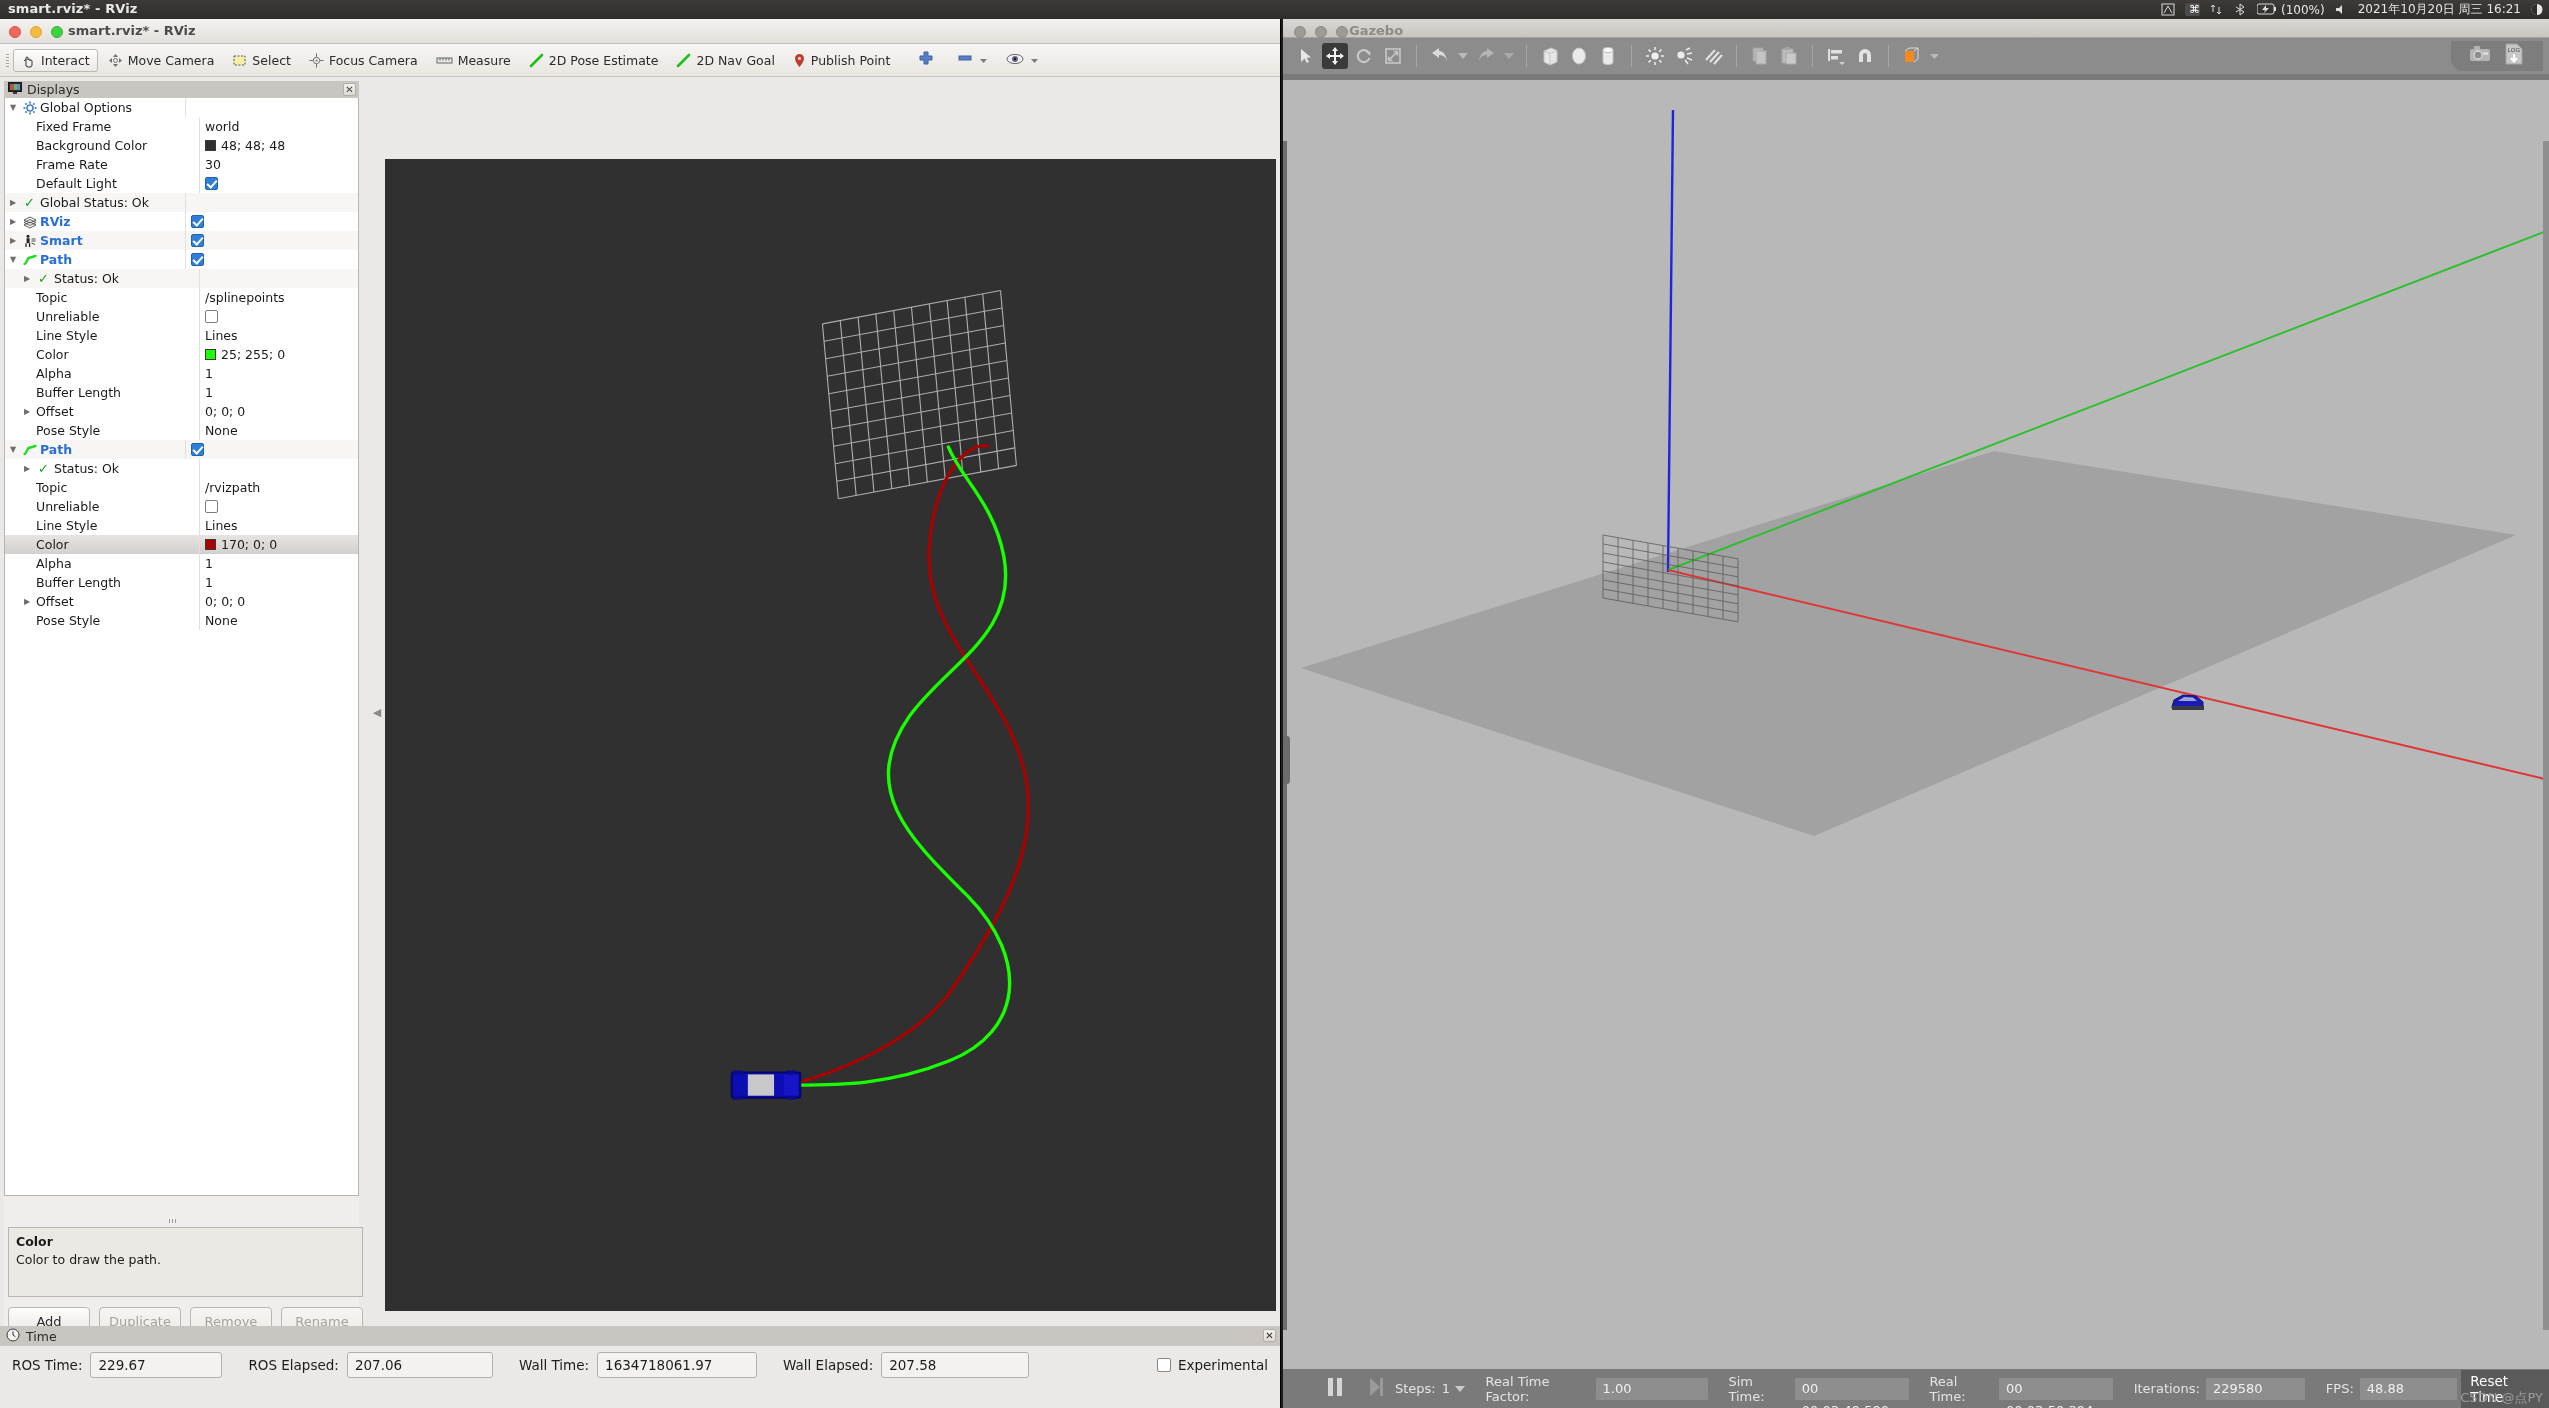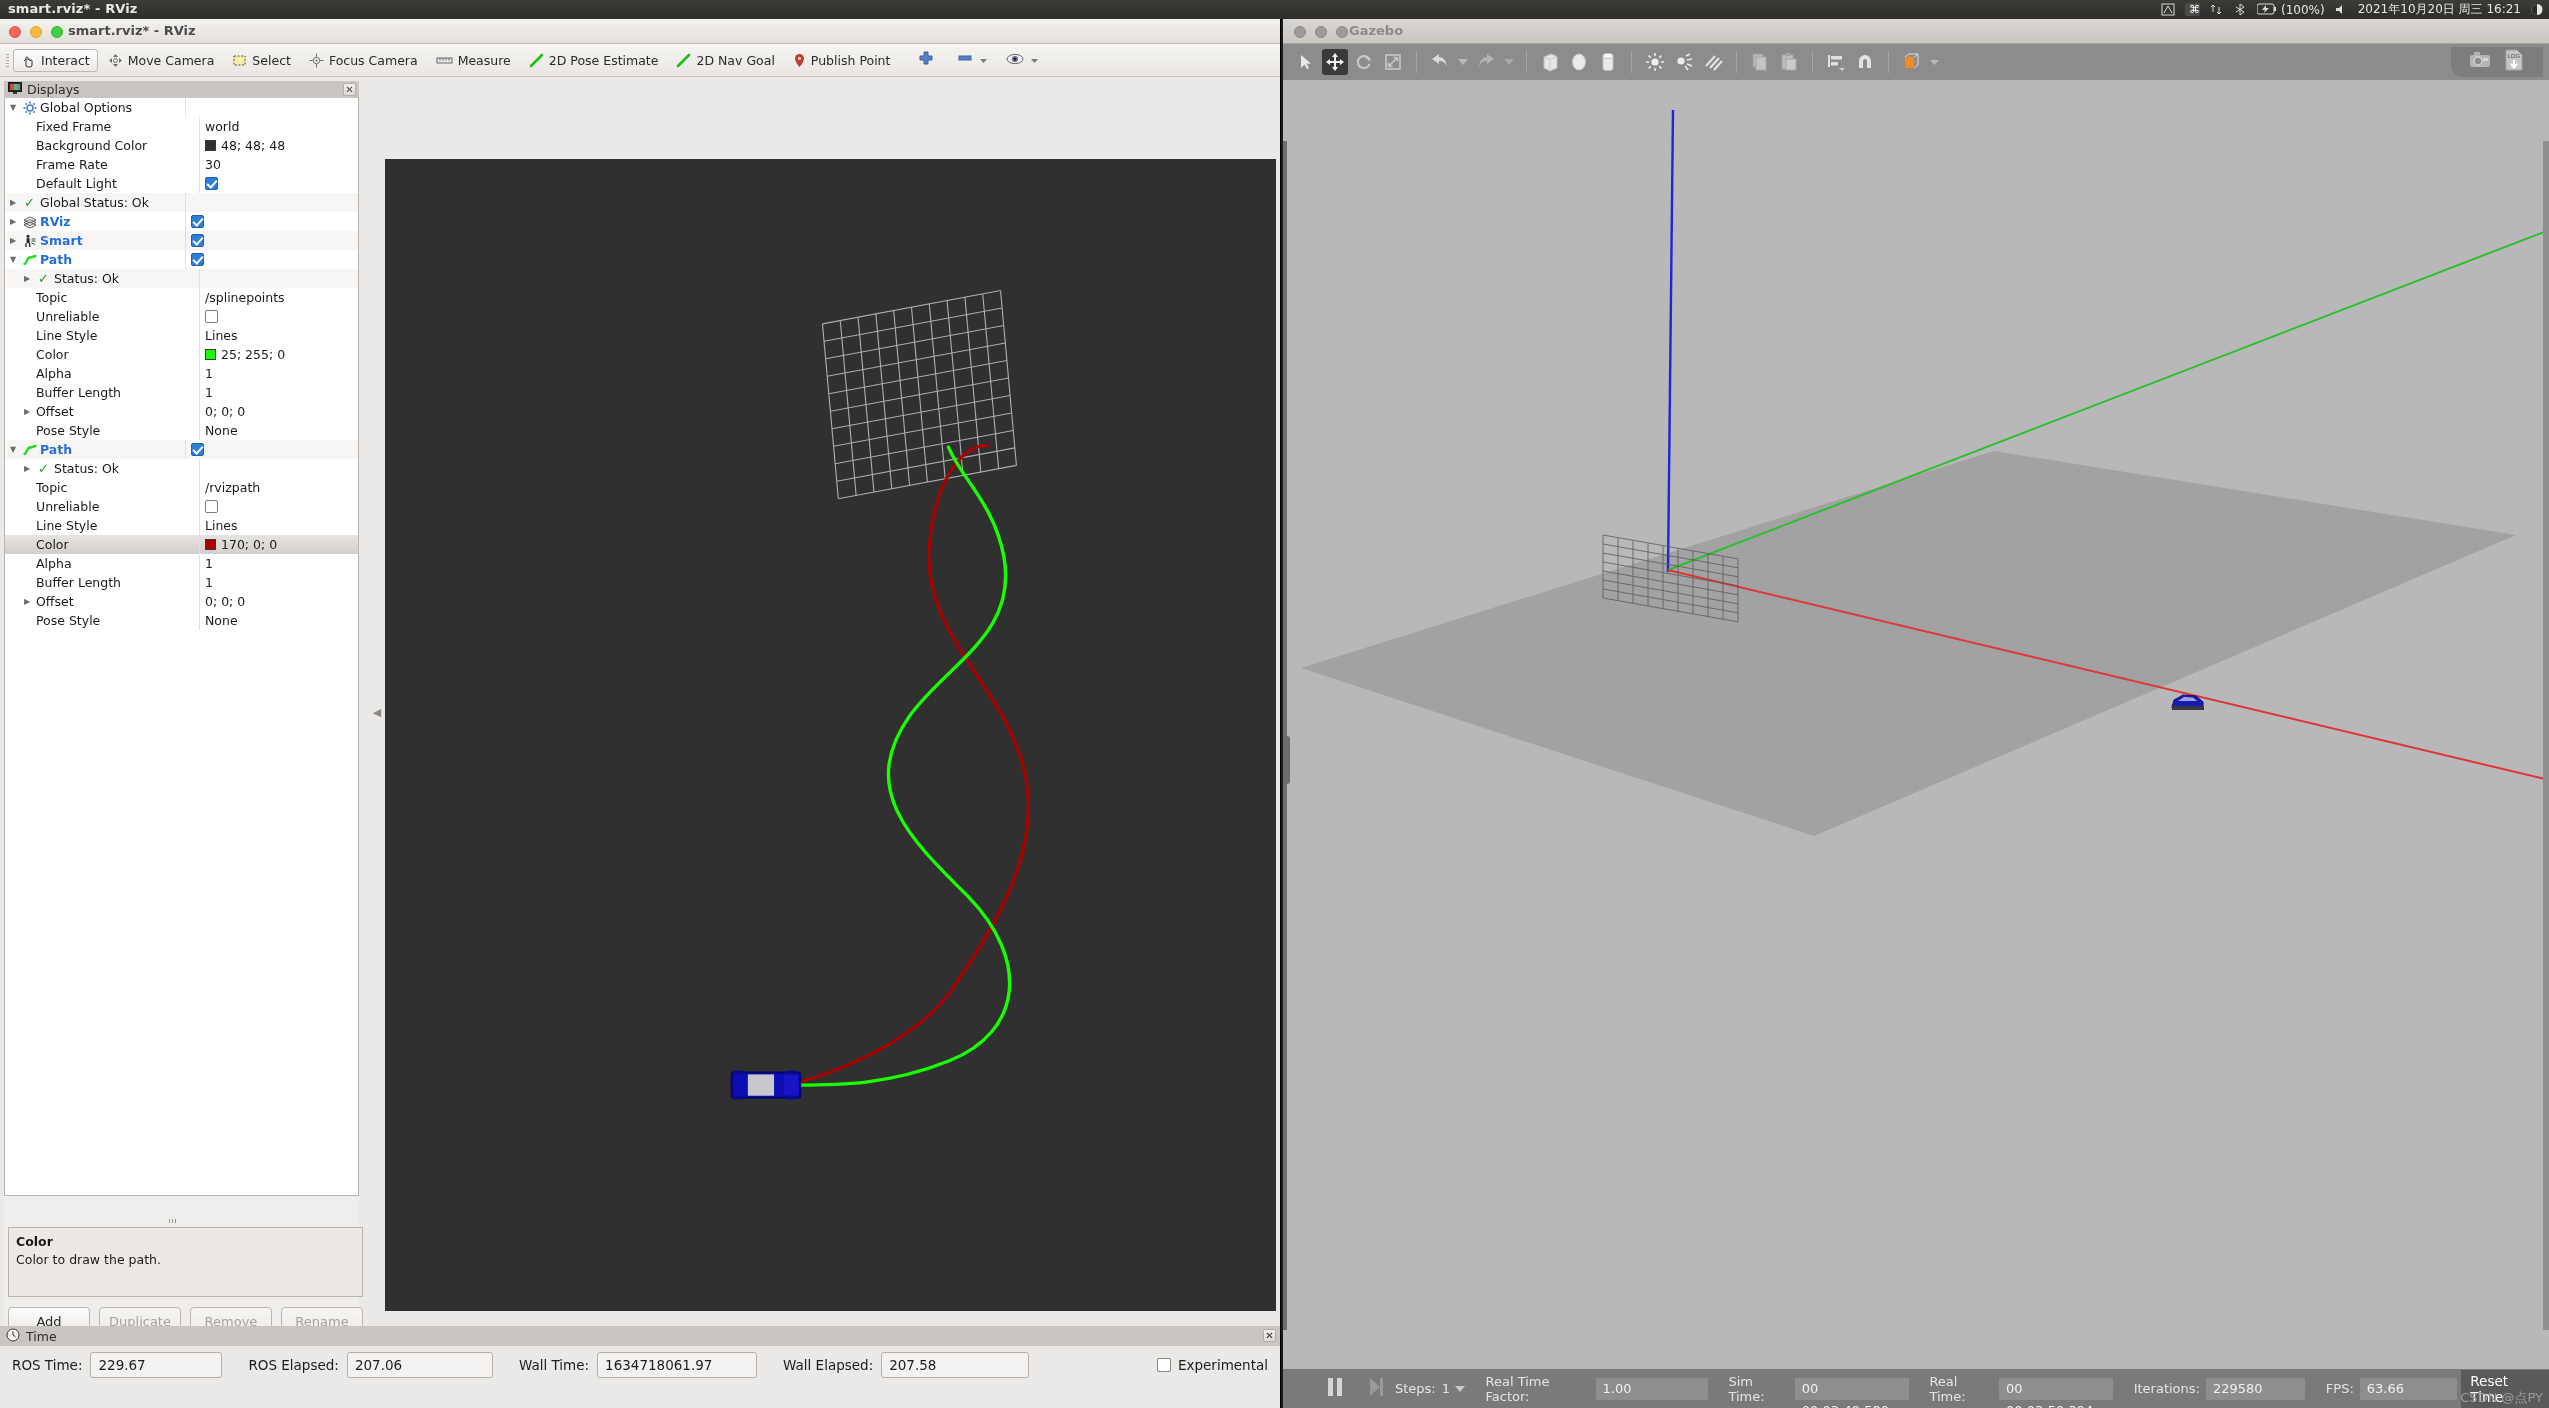--- a/index.html
+++ b/index.html
@@ -115,21 +115,21 @@
     height:26px; line-height:24px; padding:0 7px; font-size:13.5px; color:#1c1c1c; }
   .tfield.w1 { width:132px; } .tfield.w2 { width:146px; }
   .tfield.w3 { width:160px; } .tfield.w4 { width:148px; }
   .expbox { margin-left:auto; display:flex; align-items:center; gap:7px; }
   .expchk { width:14px; height:14px; border:1px solid #8a8680; background:#fff;
     border-radius:2px; }
 
   
   #gz { position:absolute; left:1283px; top:19px; width:1266px; height:1389px;
     background:#7a7a7a; }
-  .gz-title { height:25px; background:linear-gradient(#d9d7d3,#c9c6c2);
+  .gz-title { height:19px; background:linear-gradient(#d9d7d3,#c9c6c2);
     position:relative; border-bottom:1px solid #a8a5a0; }
   .gz-title .dots { left:11px; top:7px; }
   .gz-title .dot { background:#9e9b97; border:1px solid #8d8a86; }
   .gz-title .t { position:absolute; left:66px; top:4px; font-size:13px;
     font-weight:bold; color:#8e8b87; }
   .gz-toolbar { height:36px; background:#8c8c8c; display:flex; align-items:center;
     padding-left:10px; gap:3px; position:relative; }
   .gzb { width:26px; height:26px; display:flex; align-items:center;
     justify-content:center; border-radius:3px; }
   .gzb.active { background:#3a3a3a; }
@@ -1014,18 +1014,18 @@
       <span class="lbl">Sim Time:</span>
       <span class="gzfield">00 00:03:49.580</span>
       <span class="gzgap"></span>
       <span class="lbl">Real Time:</span>
       <span class="gzfield">00 00:03:50.394</span>
       <span class="gzgap"></span>
       <span class="lbl">Iterations:</span>
       <span class="gzfield" style="width:106px">229580</span>
       <span class="gzgap"></span>
       <span class="lbl">FPS:</span>
-      <span class="gzfield" style="width:104px">63.66</span>
+      <span class="gzfield" style="width:104px">48.88</span>
       <span class="gzreset">Reset Time</span>
       <span class="watermark">CSDN @点PY</span>
     </div>
   </div>
 </div>
 
 </body></html>

